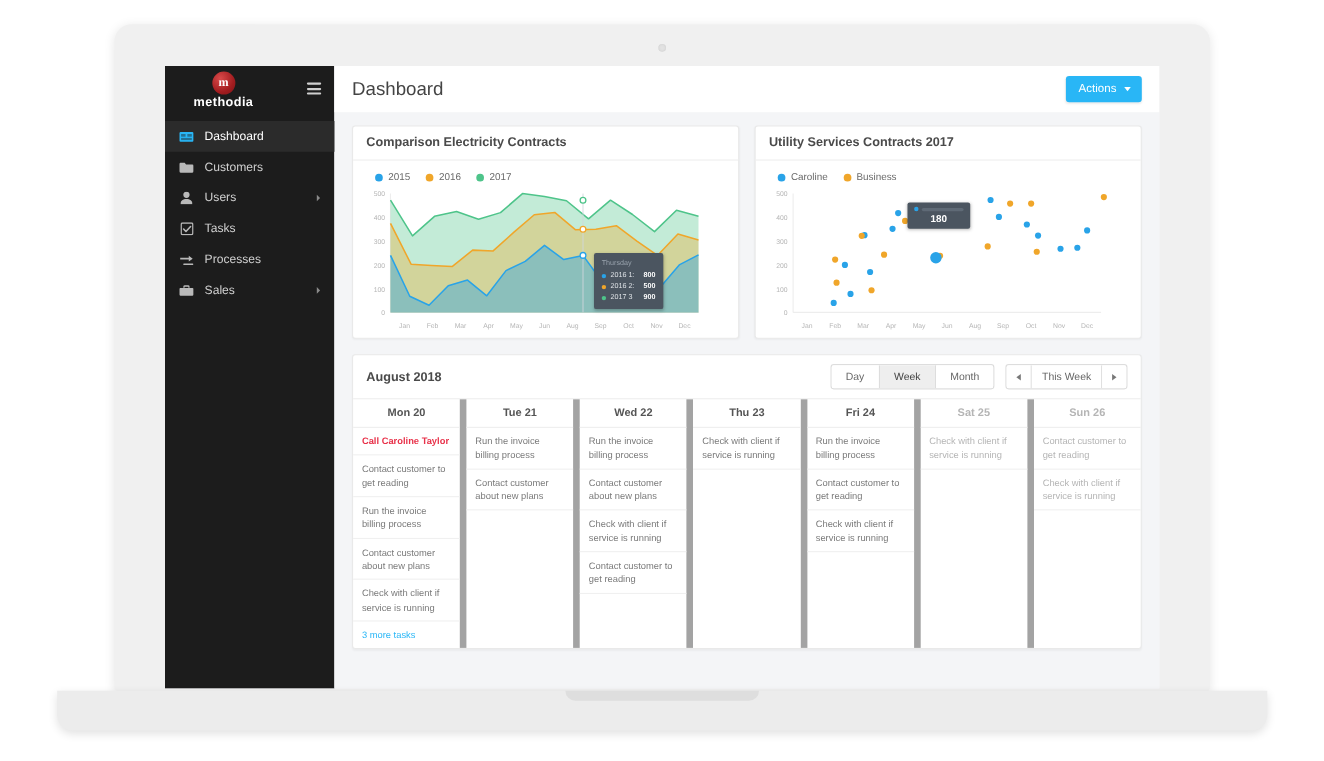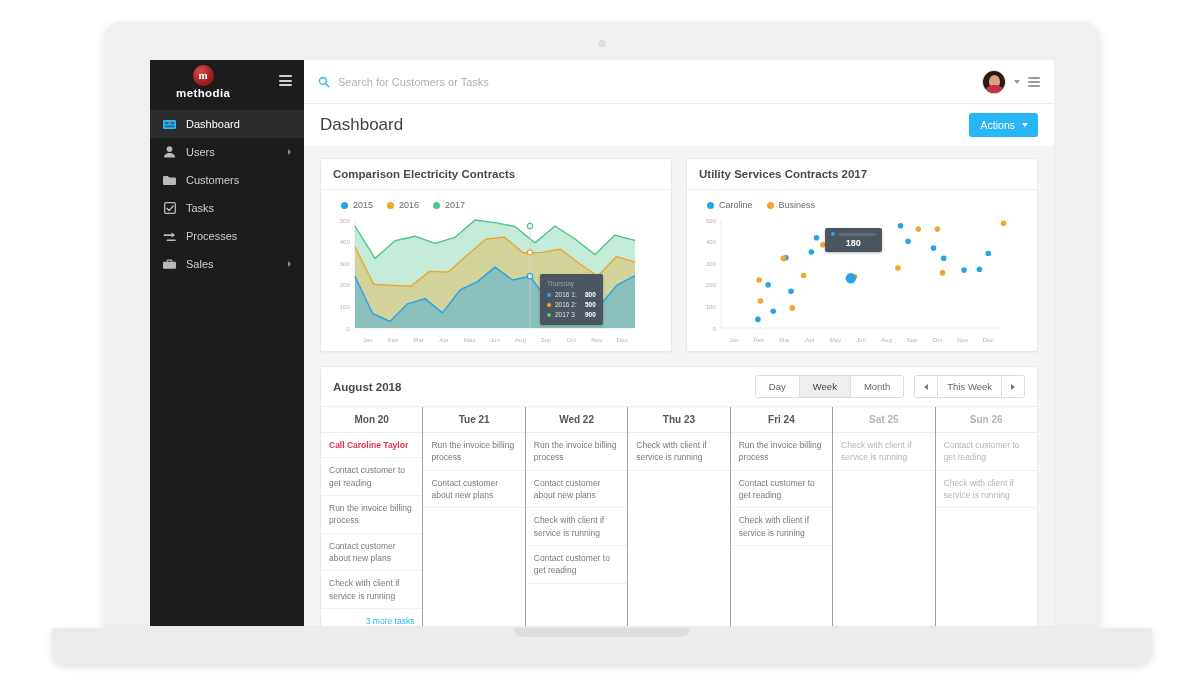--- a/index.html
+++ b/index.html
@@ -229,33 +229,33 @@
   .navgrp button {
     background:#fff; border:none; border-right:1px solid #ddd;
     font-size:9.5px; color:#666; padding:5px 9px; cursor:pointer;
     font-family:"Liberation Sans", sans-serif; display:flex; align-items:center;
   }
   .navgrp button:last-child { border-right:none; }
   .tri-l { width:0;height:0;border-right:4px solid #777;border-top:3.5px solid transparent;border-bottom:3.5px solid transparent; }
   .tri-r { width:0;height:0;border-left:4px solid #777;border-top:3.5px solid transparent;border-bottom:3.5px solid transparent; }
 
   .cal-grid { display:flex; }
-  .cal-col { flex:1 1 0; border-right:1px solid #a3a3a3; min-height: 178px; }
+  .cal-col { flex:1 1 0; border-right:6px solid #a3a3a3; min-height: 178px; }
   .cal-col:last-child { border-right:none; }
   .cal-col.weekend .col-head, .cal-col.weekend .task { color:#b5b5b5; }
   .col-head {
     text-align:center; font-size:10px; color:#555; font-weight:bold;
     padding: 7px 0; border-bottom:1px solid #eee;
   }
   .task {
     font-size: 8.5px; line-height: 1.45; color:#7a7a7a;
     padding: 6px 8px; border-bottom:1px solid #f0f0f0;
   }
   .task.alert { color:#e8324a; font-weight:bold; }
-  .task.more { color:#29b6f6; border-bottom:none;text-align:right; }
+  .task.more { color:#29b6f6; border-bottom:none; }
 </style>
 </head>
 <body>
 
 <div class="stage">
 
   <div class="laptop-lid">
     <div class="laptop-camera"></div>
 
     <div class="screen">
@@ -279,35 +279,35 @@
                   <rect x="0" y="1" width="16" height="11" rx="1.5" fill="currentColor"></rect>
                   <rect x="2" y="3.2" width="5" height="3" fill="#1c1c1c" opacity=".45"></rect>
                   <rect x="9" y="3.2" width="5" height="3" fill="#1c1c1c" opacity=".45"></rect>
                   <rect x="2" y="7.6" width="12" height="2.4" fill="#1c1c1c" opacity=".45"></rect>
                 </svg>
               </span>
               <span>Dashboard</span>
             </div>
             <div class="nav-item">
               <span class="nav-ico">
+                <svg width="13" height="11" viewBox="0 0 16 13">
+                  <path d="M0 2.5A1.5 1.5 0 0 1 1.5 1H6l1.6 1.8H14.5A1.5 1.5 0 0 1 16 4.3v6.2A1.5 1.5 0 0 1 14.5 12h-13A1.5 1.5 0 0 1 0 10.5z" fill="currentColor"></path>
+                </svg>
+              </span>
+              <span>Customers</span>
+            </div>
+            <div class="nav-item">
+              <span class="nav-ico">
                 <svg width="11" height="12" viewBox="0 0 12 13">
                   <circle cx="6" cy="3.3" r="3.1" fill="currentColor"></circle>
                   <path d="M0 12.6c0-3.3 2.7-5 6-5s6 1.7 6 5z" fill="currentColor"></path>
                 </svg>
               </span>
               <span>Users</span>
               <span class="nav-caret"></span>
-            </div>
-            <div class="nav-item">
-              <span class="nav-ico">
-                <svg width="13" height="11" viewBox="0 0 16 13">
-                  <path d="M0 2.5A1.5 1.5 0 0 1 1.5 1H6l1.6 1.8H14.5A1.5 1.5 0 0 1 16 4.3v6.2A1.5 1.5 0 0 1 14.5 12h-13A1.5 1.5 0 0 1 0 10.5z" fill="currentColor"></path>
-                </svg>
-              </span>
-              <span>Customers</span>
             </div>
             <div class="nav-item">
               <span class="nav-ico">
                 <svg width="12" height="12" viewBox="0 0 14 14">
                   <rect x="0.8" y="0.8" width="12.4" height="12.4" rx="1.4" fill="none" stroke="currentColor" stroke-width="1.5"></rect>
                   <path d="M3.4 7.2l2.5 2.6 4.9-5.2" fill="none" stroke="currentColor" stroke-width="1.7" stroke-linecap="round" stroke-linejoin="round"></path>
                 </svg>
               </span>
               <span>Tasks</span>
             </div>
@@ -328,44 +328,20 @@
                 </svg>
               </span>
               <span>Sales</span>
               <span class="nav-caret"></span>
             </div>
           </nav>
       </aside>
 
       <div class="main">
 
-        <header class="topbar">
-          <div class="search-wrap">
-            <span class="search-icon">
-              <svg width="12" height="12" viewBox="0 0 16 16" fill="none" stroke="currentColor" stroke-width="1.8">
-                <circle cx="6.6" cy="6.6" r="4.6"></circle>
-                  <line x1="10.2" y1="10.2" x2="14.4" y2="14.4" stroke-linecap="round"></line>
-              </svg>
-            </span>
-            <input class="search-input" type="text" placeholder="Search for Customers or Tasks" style="">
-          </div>
-          <div class="topbar-right">
-            <div class="avatar">
-              <span class="hair"></span>
-                <span class="face"></span>
-                <span class="body"></span>
-            </div>
-            <div class="caret-sm"></div>
-            <div class="menu-lines">
-                <i></i>
-                <i></i>
-                <i></i>
-              </div>
-          </div>
-        </header>
 
         <div class="page-head">
           <h1 class="page-title">Dashboard</h1>
           <button class="actions-btn">
             <span>Actions</span>
             <span class="c"></span>
           </button>
         </div>
 
         <div class="content">

